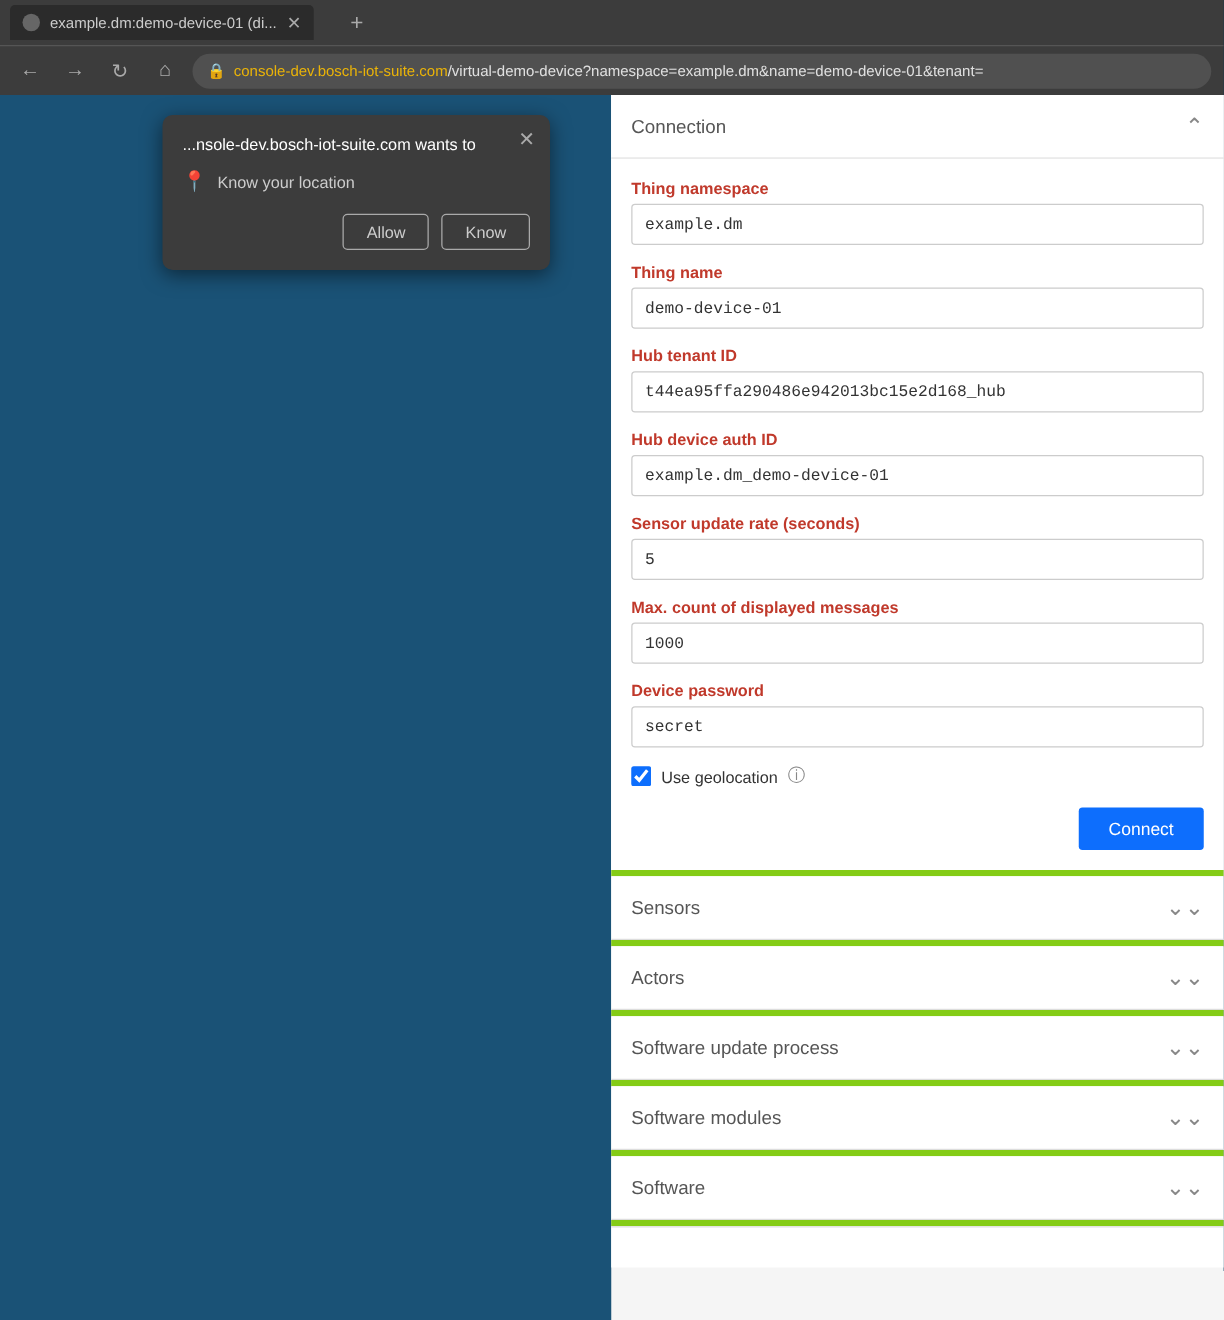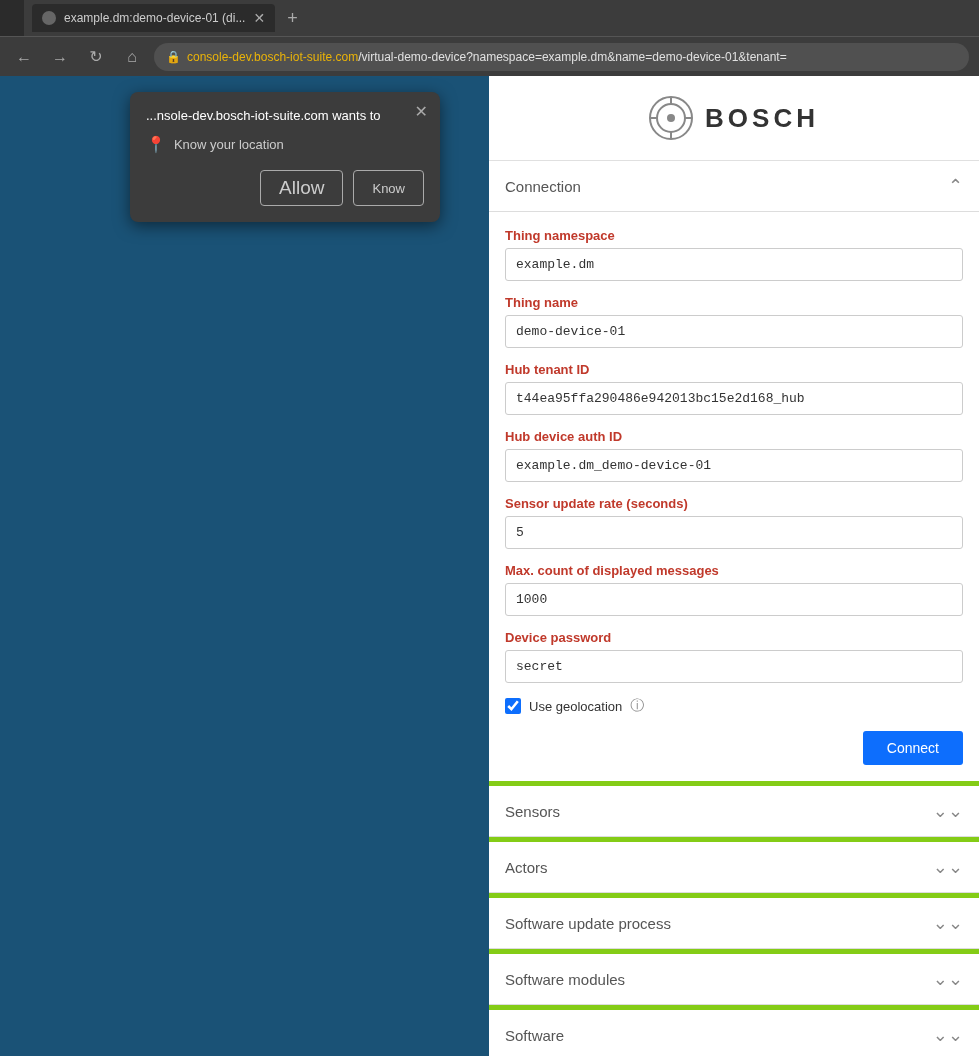--- a/index.html
+++ b/index.html
@@ -16,22 +16,21 @@
       background: #2b2b2b;
       width: 100%;
     }
 
     .browser-titlebar {
       background: #3c3c3c;
       height: 36px;
       display: flex;
       align-items: center;
       padding: 0 8px;
-      gap: 4px;
-      margin-left: 24px;
+      gap: 21px;
     }
 
     .browser-tab {
       background: #2b2b2b;
       color: #ccc;
       font-size: 12px;
       height: 28px;
       display: flex;
       align-items: center;
       padding: 0 10px;
@@ -171,21 +170,21 @@
       justify-content: flex-end;
     }
 
     .btn-allow {
       background: transparent;
       border: 1px solid #aaa;
       color: #ccc;
       padding: 6px 18px;
       border-radius: 4px;
       cursor: pointer;
-      font-size: 19px;
+      font-size: 13px;
     }
 
     .btn-block {
       background: transparent;
       border: 1px solid #aaa;
       color: #ccc;
       padding: 6px 18px;
       border-radius: 4px;
       cursor: pointer;
       font-size: 13px;
@@ -391,34 +390,20 @@
       <span class="popup-permission-label">Know your location</span>
     </div>
     <div class="popup-buttons">
       <button class="btn-allow">Allow</button>
       <button class="btn-block">Know</button>
     </div>
   </div>
 
   <div class="right-panel">
 
-    <div class="bosch-header">
-      <div class="bosch-logo">
-        <svg class="bosch-logo-circle" viewBox="0 0 44 44" xmlns="http://www.w3.org/2000/svg">
-          <circle cx="22" cy="22" r="21" fill="none" stroke="#888" stroke-width="2"></circle>
-          <circle cx="22" cy="22" r="14" fill="none" stroke="#888" stroke-width="2"></circle>
-          <circle cx="22" cy="22" r="4" fill="#888"></circle>
-          <line x1="22" y1="1" x2="22" y2="8" stroke="#888" stroke-width="2"></line>
-          <line x1="22" y1="36" x2="22" y2="43" stroke="#888" stroke-width="2"></line>
-          <line x1="1" y1="22" x2="8" y2="22" stroke="#888" stroke-width="2"></line>
-          <line x1="36" y1="22" x2="43" y2="22" stroke="#888" stroke-width="2"></line>
-        </svg>
-        <span class="bosch-logo-text">BOSCH</span>
-      </div>
-    </div>
 
     <div class="connection-section accordion-section">
       <div class="connection-header">
         <span class="connection-title">Connection</span>
         <span class="connection-icon">⌃</span>
       </div>
       <div class="connection-body">
 
         <div class="form-group">
           <label class="form-label">Thing namespace</label>

